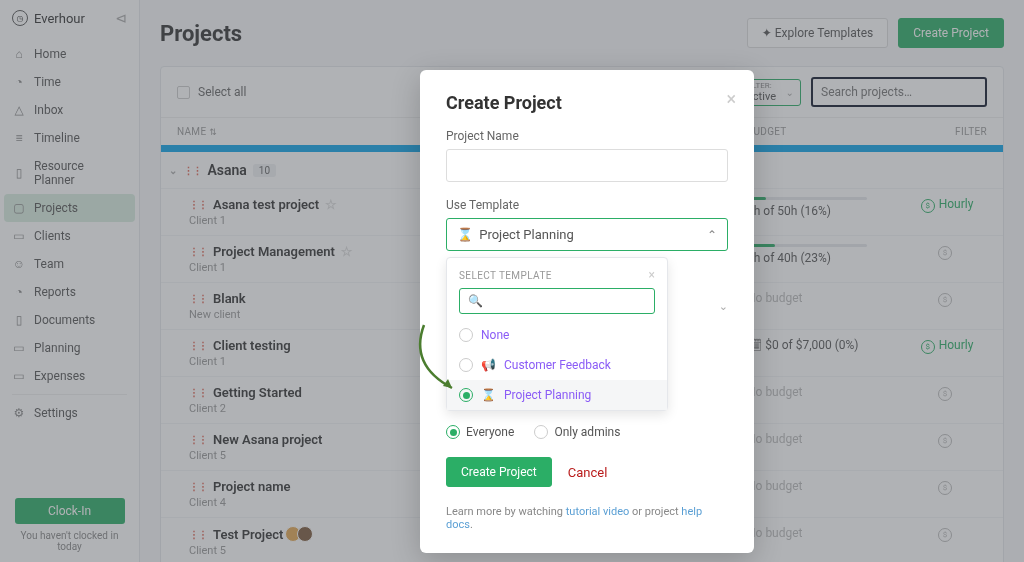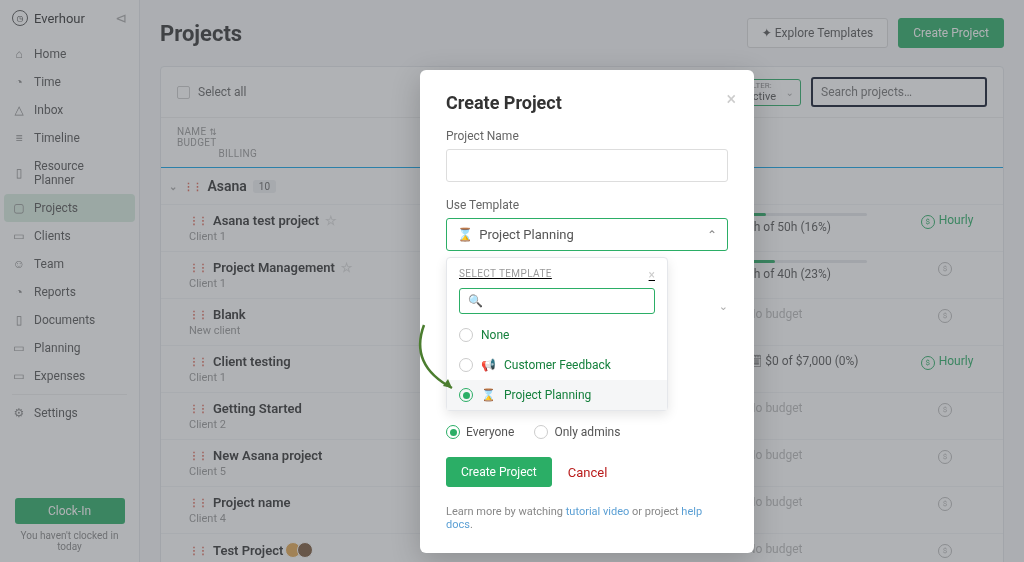--- a/index.html
+++ b/index.html
@@ -29,21 +29,21 @@
 
 .list-card { background: #fff; border: 1px solid #e5e7eb; border-radius: 4px; }
 .filter-row { display: flex; align-items: center; padding: 10px 16px; border-bottom: 1px solid #eee; font-size: 12px; color: #666; }
 .filter-row .cb { width: 13px; height: 13px; border: 1px solid #ccc; border-radius: 2px; margin-right: 8px; }
 .filter-row .group { margin-left: auto; margin-right: 14px; font-size: 10px; color: #999; }
 .filter-pill { border: 1px solid #2bae66; color: #555; padding: 2px 24px 2px 8px; border-radius: 3px; font-size: 11px; margin-right: 10px; position: relative; }
 .filter-pill .lbl { font-size: 8px; color: #888; display: block; line-height: 1; }
 .filter-pill .car { position: absolute; right: 6px; top: 50%; transform: translateY(-50%); color: #aaa; font-size: 10px; }
 .search { flex: 0 0 160px; border: 2px solid #0f172a; padding: 6px 8px; font-size: 12px; color: #999; border-radius: 3px; }
 
-.thead { display: flex; padding: 8px 16px; font-size: 10px; color: #999; border-bottom: 1px solid #0ea5e9; letter-spacing: 0.3px; flex-direction: column; }
+.thead { display: flex; padding: 8px 16px; font-size: 10px; color: #999; border-bottom: 7px solid #0ea5e9; letter-spacing: 0.3px; }
 .col-name { flex: 1; }
 .col-bud { width: 160px; }
 .col-bill { width: 80px; text-align: right; }
 
 .group-row { display: flex; align-items: center; gap: 6px; padding: 10px 8px; font-size: 14px; font-weight: 600; color: #333; }
 .group-row .chev { color: #aaa; font-size: 10px; }
 .badge { background: #eef0f2; color: #666; font-size: 10px; padding: 1px 6px; border-radius: 3px; font-weight: normal; }
 
 .proj-row { display: flex; align-items: flex-start; padding: 8px 16px 8px 28px; border-top: 1px solid #f3f4f6; }
 .proj-name { font-size: 13px; font-weight: 600; color: #333; display: flex; align-items: center; gap: 6px; }
@@ -68,25 +68,25 @@
 
 .modal { position: absolute; left: 420px; top: 70px; width: 334px; background: #fff; border-radius: 6px; box-shadow: 0 8px 30px rgba(0,0,0,0.2); padding: 22px 26px; }
 .modal-title { font-size: 18px; color: #333; margin-bottom: 16px; }
 .modal .close { position: absolute; right: 18px; top: 18px; color: #ccc; font-size: 18px; cursor: pointer; }
 .fld-label { font-size: 12px; color: #666; margin-bottom: 6px; display: block; }
 .fld-input { width: 100%; border: 1px solid #ddd; border-radius: 3px; padding: 8px 10px; font-size: 13px; margin-bottom: 16px; }
 .select-box { width: 100%; border: 1px solid #2bae66; border-radius: 3px; padding: 8px 10px; font-size: 13px; display: flex; align-items: center; gap: 6px; color: #555; position: relative; }
 .select-box .car { margin-left: auto; color: #888; font-size: 12px; }
 
 .dropdown { margin-top: 6px; border: 1px solid #e5e7eb; border-radius: 4px; box-shadow: 0 4px 12px rgba(0,0,0,0.1); background: #fff; position: relative; width: 222px; }
-.dd-head { display: flex; align-items: flex-start; padding: 10px 12px 6px; text-decoration: underline; }
+.dd-head { display: flex; align-items: center; padding: 10px 12px 6px; }
 .dd-head .lbl { font-size: 10px; color: #999; letter-spacing: 0.4px; }
 .dd-head .x { margin-left: auto; color: #ccc; font-size: 12px; cursor: pointer; }
 .dd-search { margin: 0 12px 6px; border: 1px solid #2bae66; border-radius: 3px; padding: 5px 8px; display: flex; align-items: center; gap: 6px; color: #aaa; font-size: 12px; }
-.dd-item { padding: 8px 12px; font-size: 12px; color: #15803d; display: flex; align-items: flex-end; gap: 8px; cursor: pointer; }
+.dd-item { padding: 8px 12px; font-size: 12px; color: #8b5cf6; display: flex; align-items: flex-end; gap: 8px; cursor: pointer; }
 .dd-item.sel { background: #f5f6f7; }
 .radio { width: 14px; height: 14px; border: 1.5px solid #ccc; border-radius: 50%; display: inline-flex; align-items: center; justify-content: center; }
 .radio.on { border-color: #2bae66; }
 .radio.on::after { content: ''; width: 7px; height: 7px; background: #2bae66; border-radius: 50%; }
 
 .perm-row { display: flex; gap: 20px; margin-top: 14px; font-size: 12px; color: #555; align-items: center; }
 .perm-opt { display: flex; align-items: center; gap: 6px; }
 
 .modal-actions { margin-top: 18px; display: flex; gap: 16px; align-items: center; }
 .link-btn { color: #b91c1c; font-size: 13px; cursor: pointer; }
@@ -185,21 +185,21 @@
       <div class="filter-pill">
         <span class="lbl">FILTER:</span>
         <span>Active</span>
         <span class="car">⌄</span>
       </div>
       <input class="search" placeholder="Search projects…" style="">
     </div>
     <div class="thead">
       <div class="col-name"><span>NAME</span> <span style="font-size:9px">⇅</span></div>
       <div class="col-bud">BUDGET</div>
-      <div class="col-bill">BILLING</div>
+      <div class="col-bill">FILTER</div>
     </div>
 
     <div class="group-row">
       <span class="chev">⌄</span>
       <span class="asana-dots">⋮⋮</span>
       <span>Asana</span>
       <span class="badge">10</span>
     </div>
 
     <div id="proj-list">

